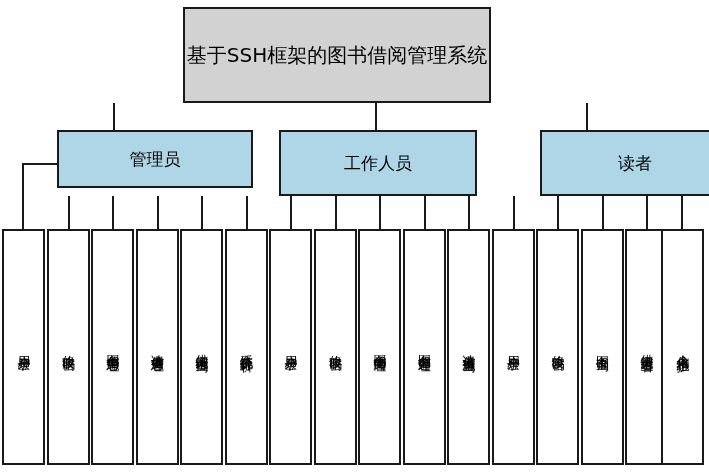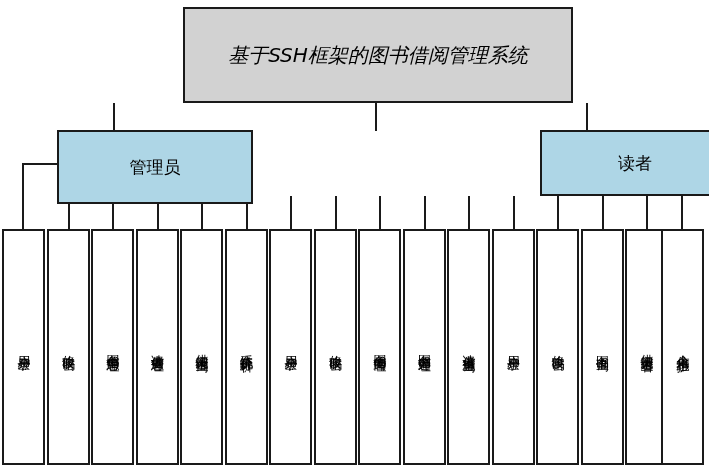--- a/index.html
+++ b/index.html
@@ -80,26 +80,29 @@
   <div class="conn v" style="left:379px; top:196px; height:33px;"></div>
   <div class="conn v" style="left:424px; top:196px; height:33px;"></div>
   <div class="conn v" style="left:468px; top:196px; height:33px;"></div>
 
   <div class="conn v" style="left:513px; top:196px; height:33px;"></div>
   <div class="conn v" style="left:557px; top:196px; height:33px;"></div>
   <div class="conn v" style="left:602px; top:196px; height:33px;"></div>
   <div class="conn v" style="left:646px; top:196px; height:33px;"></div>
   <div class="conn v" style="left:681px; top:196px; height:33px;"></div>
 
-  <div class="node root" style="left:183px; top:7px; width:390px; height:96px;font-style:italic;">
+  <div class="node root" style="left:183px; top:7px; width:308px; height:96px;">
     <span>基于SSH框架的图书借阅管理系统</span>
   </div>
 
-  <div class="node role" style="left:57px; top:130px; width:196px; height:74px;">
+  <div class="node role" style="left:57px; top:130px; width:196px; height:58px;">
     <span>管理员</span>
+  </div>
+  <div class="node role" style="left:279px; top:130px; width:198px; height:66px;">
+    <span>工作人员</span>
   </div>
   <div class="node role" style="left:492px; top:130px; width:190px; height:66px;margin-left:48px;">
     <span>读者</span>
   </div>
 
   <div class="node leaf" style="left:2px; top:229px; width:43px; height:236px;">
     <span class="leaf-text">用户登录</span>
   </div>
   <div class="node leaf" style="left:46.5px; top:229px; width:43px; height:236px;">
     <span class="leaf-text">修改密码</span>

